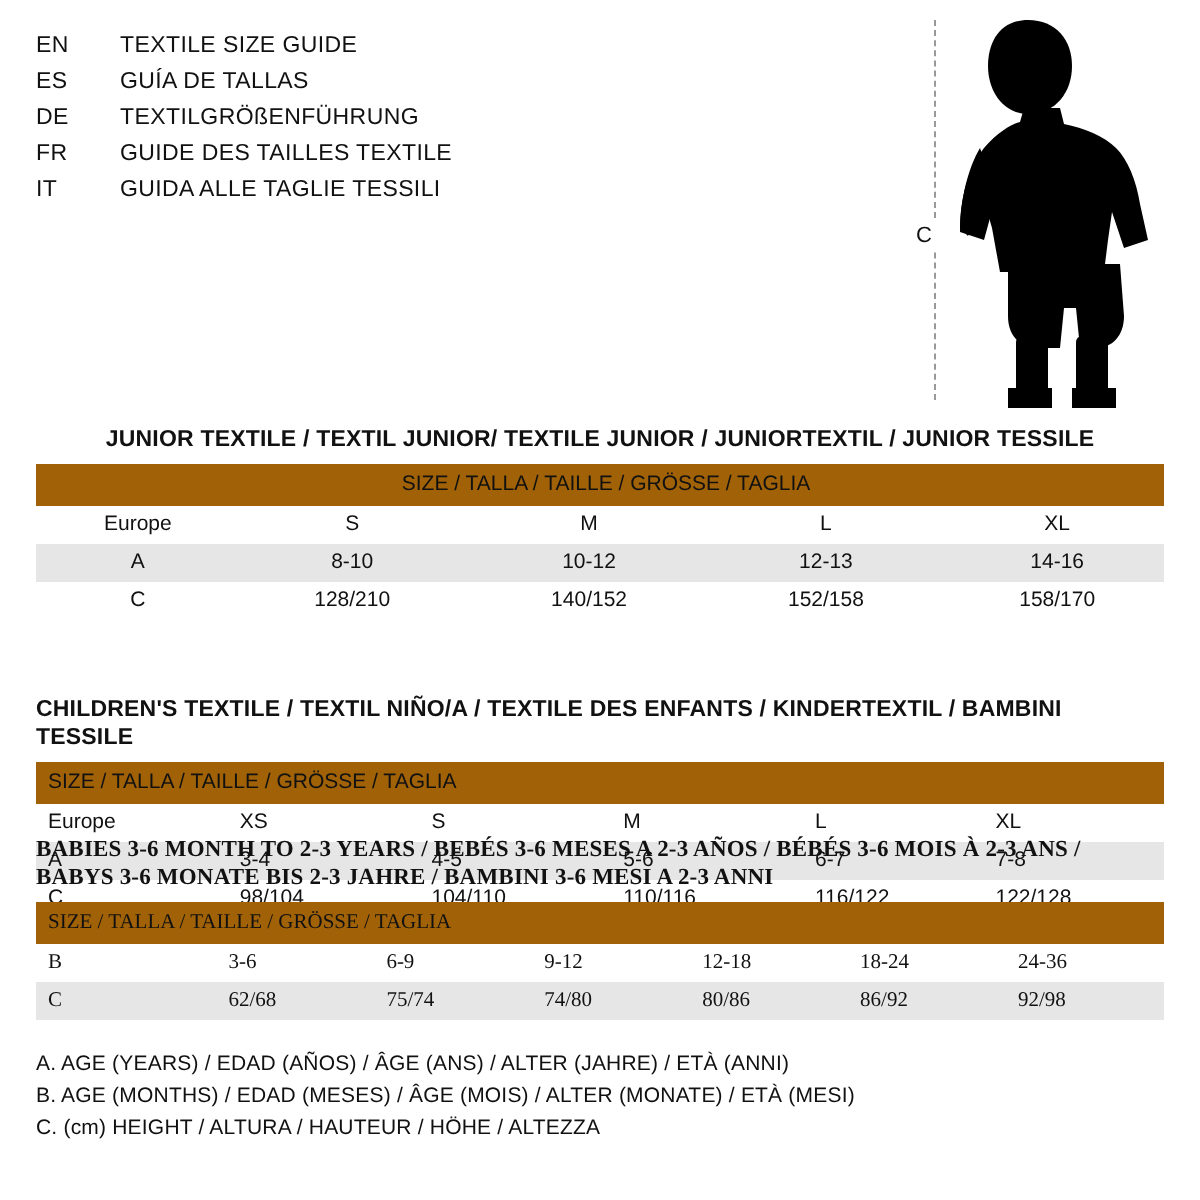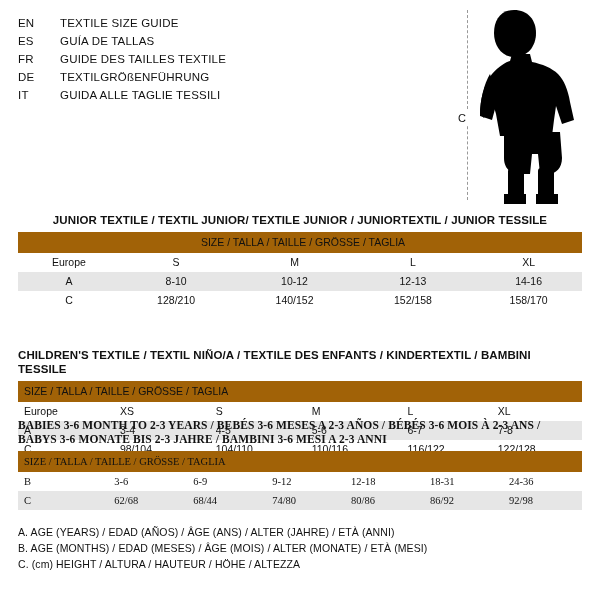--- a/index.html
+++ b/index.html
@@ -135,26 +135,26 @@
   <div class="lang-block">
     <div class="lang-row">
       <span class="lang-code">EN</span>
       <span class="lang-title">TEXTILE SIZE GUIDE</span>
     </div>
     <div class="lang-row">
       <span class="lang-code">ES</span>
       <span class="lang-title">GUÍA DE TALLAS</span>
     </div>
     <div class="lang-row">
+      <span class="lang-code">DE</span>
+      <span class="lang-title">TEXTILGRÖßENFÜHRUNG</span>
+    </div>
+    <div class="lang-row">
       <span class="lang-code">FR</span>
       <span class="lang-title">GUIDE DES TAILLES TEXTILE</span>
-    </div>
-    <div class="lang-row">
-      <span class="lang-code">DE</span>
-      <span class="lang-title">TEXTILGRÖßENFÜHRUNG</span>
     </div>
     <div class="lang-row">
       <span class="lang-code">IT</span>
       <span class="lang-title">GUIDA ALLE TAGLIE TESSILI</span>
     </div>
   </div>
 
   <div class="figure-area">
     <div class="dashed-line"></div>
     <div class="c-label">C</div>
@@ -254,27 +254,27 @@
       <tbody>
           <tr class="head-row">
         <td colspan="7">SIZE / TALLA / TAILLE / GRÖSSE / TAGLIA</td>
       </tr>
       <tr class="plain">
         <td style="width:16%">B</td>
         <td style="width:14%">3-6</td>
         <td style="width:14%">6-9</td>
         <td style="width:14%">9-12</td>
         <td style="width:14%">12-18</td>
-        <td style="width:14%">18-31</td>
+        <td style="width:14%">18-24</td>
         <td style="width:14%">24-36</td>
       </tr>
       <tr class="alt">
         <td>C</td>
         <td>62/68</td>
-        <td>68/44</td>
+        <td>75/74</td>
         <td>74/80</td>
         <td>80/86</td>
         <td>86/92</td>
         <td>92/98</td>
       </tr>
     </tbody>
       </table>
   </div>
 
   <div class="footnotes">

